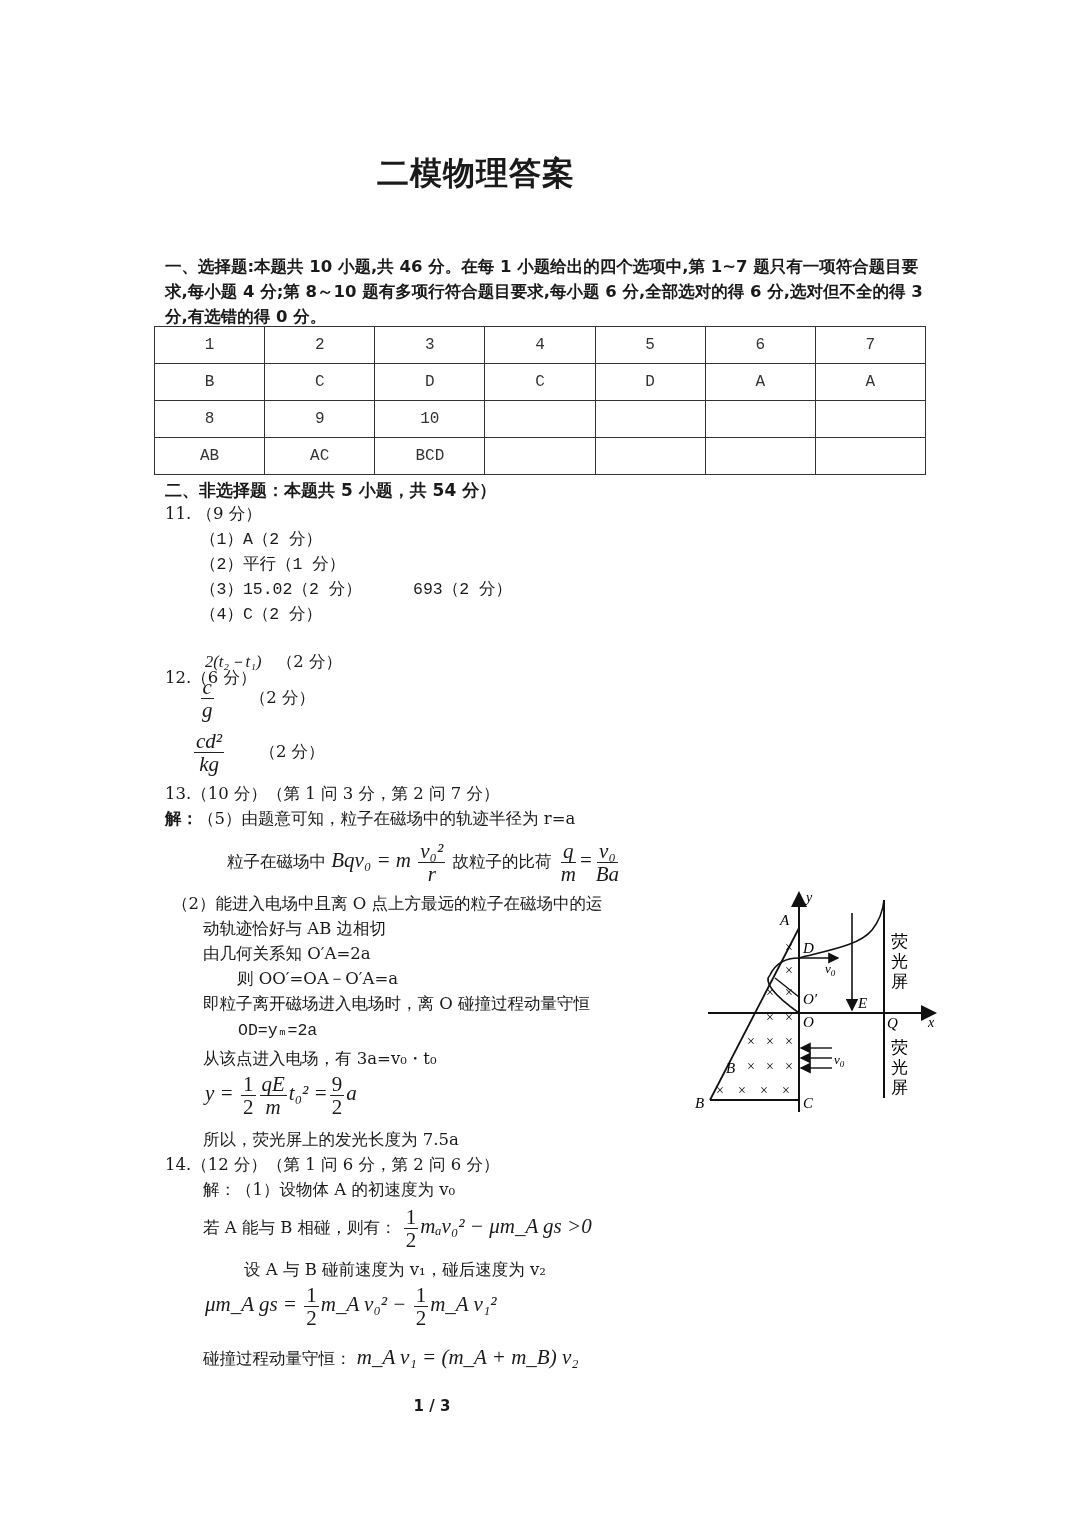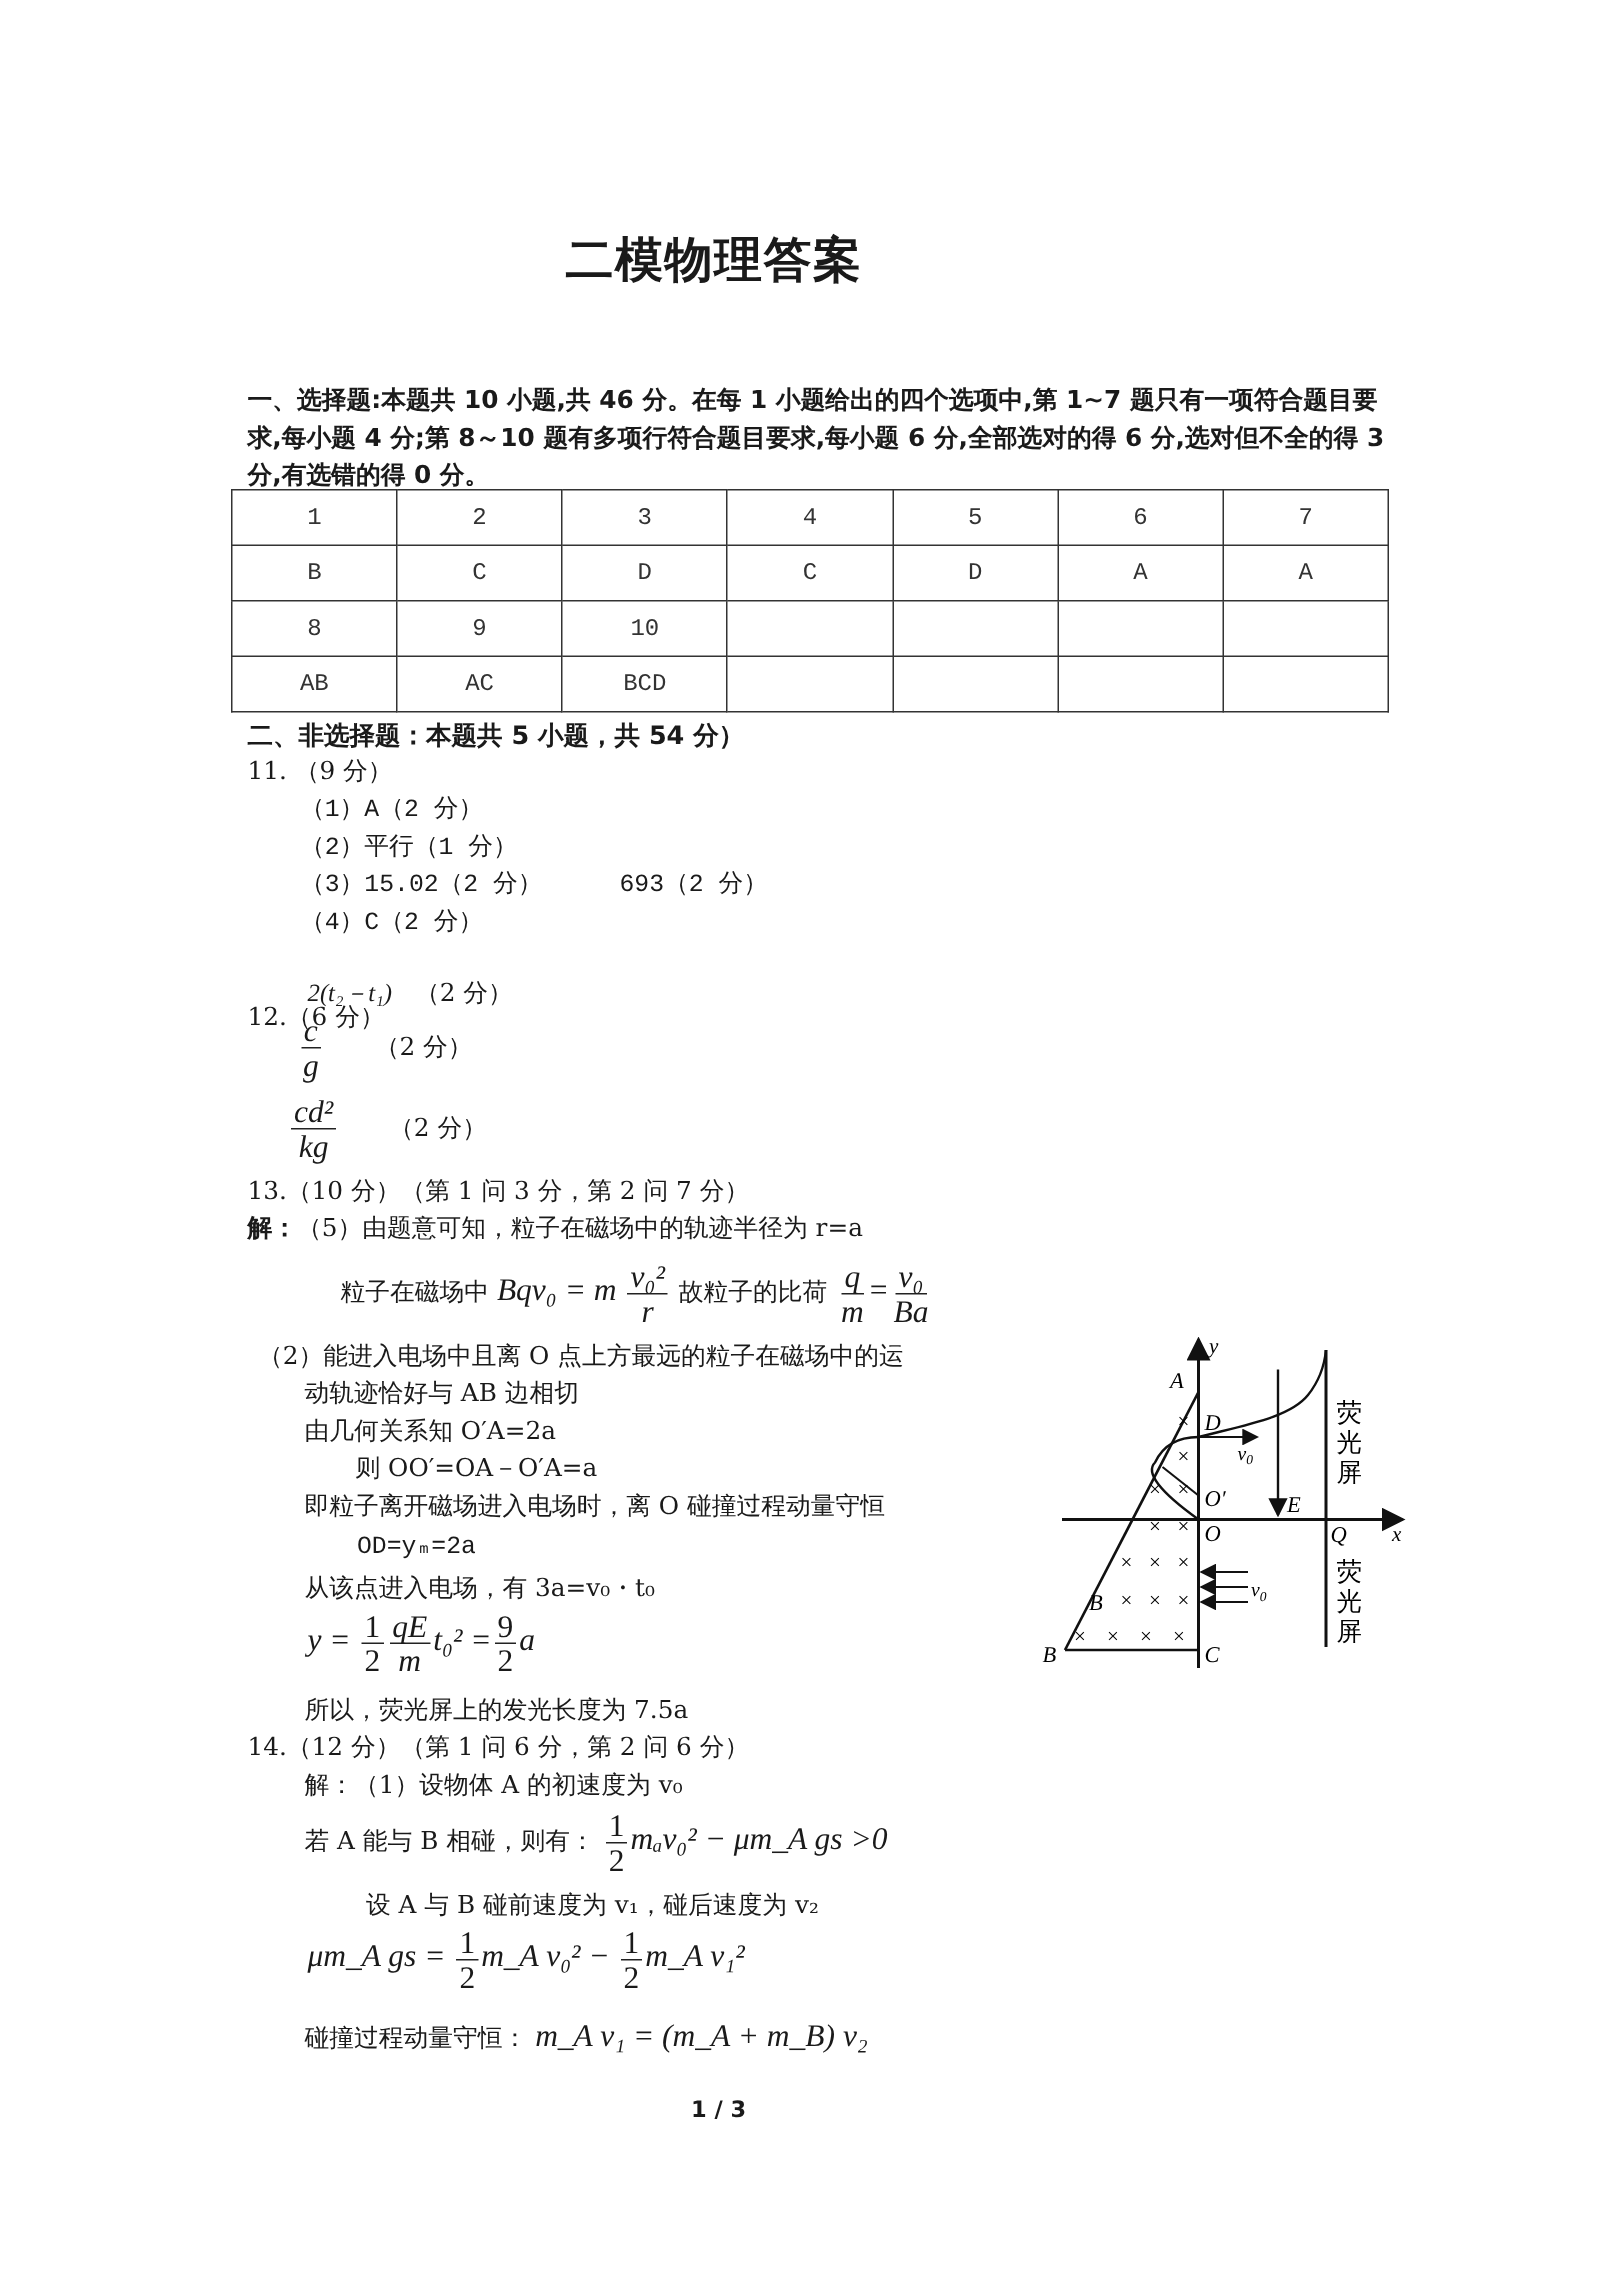--- a/index.html
+++ b/index.html
@@ -17,21 +17,21 @@
           font-family: "DejaVu Sans", "Liberation Sans", sans-serif; }
   .line { font-size: 16.5px; }
   .mono { font-family: "Liberation Mono", "DejaVu Sans Mono", monospace; }
   .it { font-style: italic; font-family: "Liberation Serif", "DejaVu Serif", serif; }
   .frac { display: inline-flex; flex-direction: column; align-items: center; vertical-align: middle; margin: 0 2px; }
   .frac .num { border-bottom: 1px solid #222; padding: 0 2px; line-height: 22px; }
   .frac .den { line-height: 22px; padding: 0 2px; }
   .math { font-family: "Liberation Serif", "DejaVu Serif", serif; font-size: 21px; }
   .bold { font-weight: bold; }
   .page-num { left: 0; width: 864px; text-align: center; top: 1397px; font-size: 15px; font-weight: bold;
-              font-family: "DejaVu Sans", "Liberation Sans", sans-serif; padding-left: 47px; }
+              font-family: "DejaVu Sans", "Liberation Sans", sans-serif; }
   svg text { font-family: "Liberation Serif", "DejaVu Serif", serif; }
 </style>
 </head>
 <body>
 
 <div class="abs title">二模物理答案</div>
 
 <div class="abs intro">一、选择题:本题共 10 小题,共 46 分。在每 1 小题给出的四个选项中,第 1~7 题只有一项符合题目要求,每小题 4 分;第 8～10 题有多项行符合题目要求,每小题 6 分,全部选对的得 6 分,选对但不全的得 3 分,有选错的得 0 分。</div>
 
 <table class="ans">

